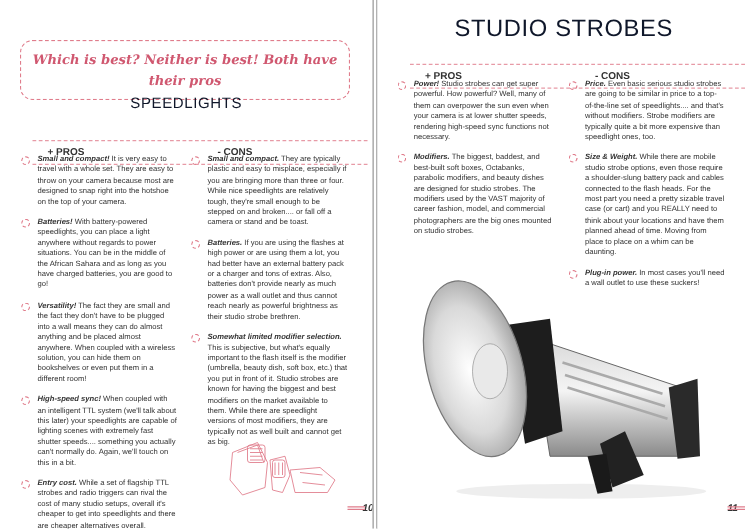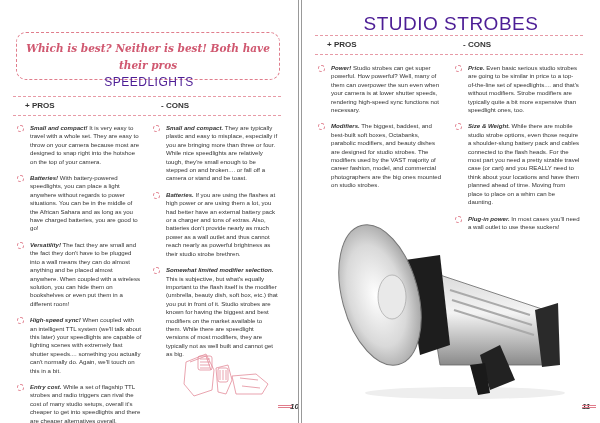--- a/index.html
+++ b/index.html
@@ -8,24 +8,24 @@
   .page { position:absolute; top:0; height:423px; background:#fff; }
   .page-left { left:0; width:298px; }
   .page-right { left:302px; width:298px; }
   .spine { position:absolute; left:298px; top:0; width:4px; height:423px; background:#fff; border-left:1px solid #999; border-right:1px solid #999; }
   .callout {
     position:absolute; left:16px; top:32px; width:264px; height:48px;
     border:1px dashed #e07d8c; border-radius:10px;
     font-family:"DejaVu Serif", serif; font-style:italic; color:#d05870;
     font-size:10.5px; line-height:17px; text-align:center; padding-top:7px; font-weight:bold;
   }
-  .title { position:absolute; text-align:center; font-family:"Liberation Sans", sans-serif; color:#4c1d95; font-weight:normal; letter-spacing:0.5px; }
+  .title { position:absolute; text-align:center; font-family:"Liberation Sans", sans-serif; color:#0f172a; font-weight:normal; letter-spacing:0.5px; }
   .title-left { left:0; width:298px; top:75px; font-size:12px; }
   .title-right { left:0; width:298px; top:13px; font-size:19px; }
-  .hdr { position:absolute; left:13px; width:268px; height:20px; border-top:1px dashed #e79aa6; border-bottom:1px dashed #e79aa6; }
+  .hdr { position:absolute; left:26px; width:268px; height:20px; border-top:1px dashed #e79aa6; border-bottom:1px dashed #e79aa6;margin-top:16px; }
   .hdr span { position:absolute; top:4px; font-size:8px; font-weight:bold; color:#333; font-family:"Liberation Sans", sans-serif; }
   .hdr .pros { left:12px; } .hdr .cons { left:148px; }
   .hdr-left { top:96px; }
   .hdr-right { top:35px; }
   .col { position:absolute; width:126px; font-family:"Liberation Sans", sans-serif; font-size:6.1px; line-height:8.4px; color:#333; }
   .item { position:relative; padding-left:14px; margin-bottom:8px; }
   .bullet { position:absolute; left:1px; top:1px; width:7px; height:7px; border:1px dashed #e07d8c; border-radius:50%; }
   .item b { font-style:italic; font-weight:bold; }
   .pagenum { position:absolute; top:402px; font-size:8px; font-weight:bold; font-style:italic; color:#333; font-family:"Liberation Sans", sans-serif;margin-left:28px; }
   .pagenum-left { left:262px; }

